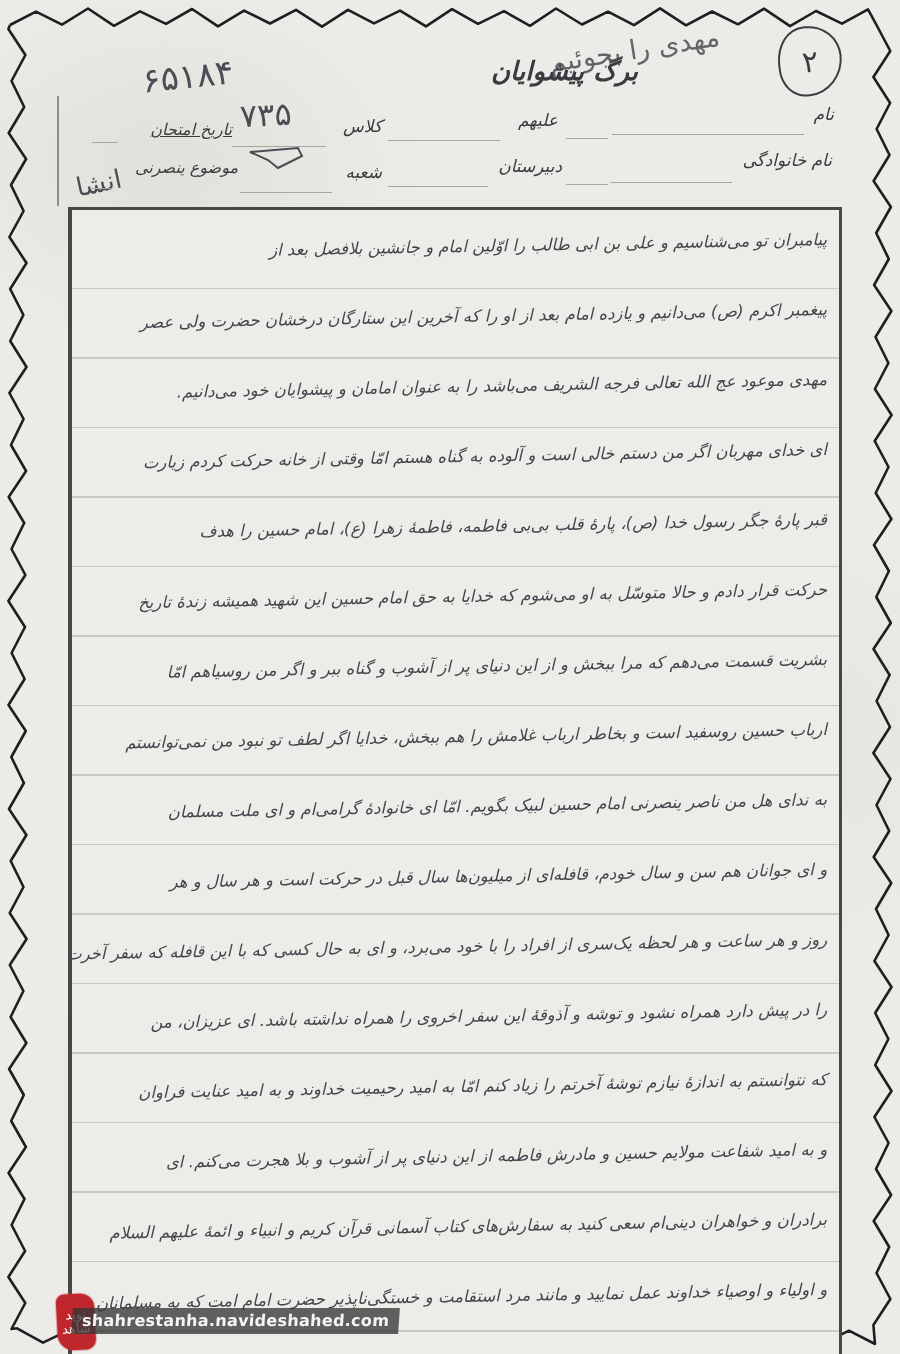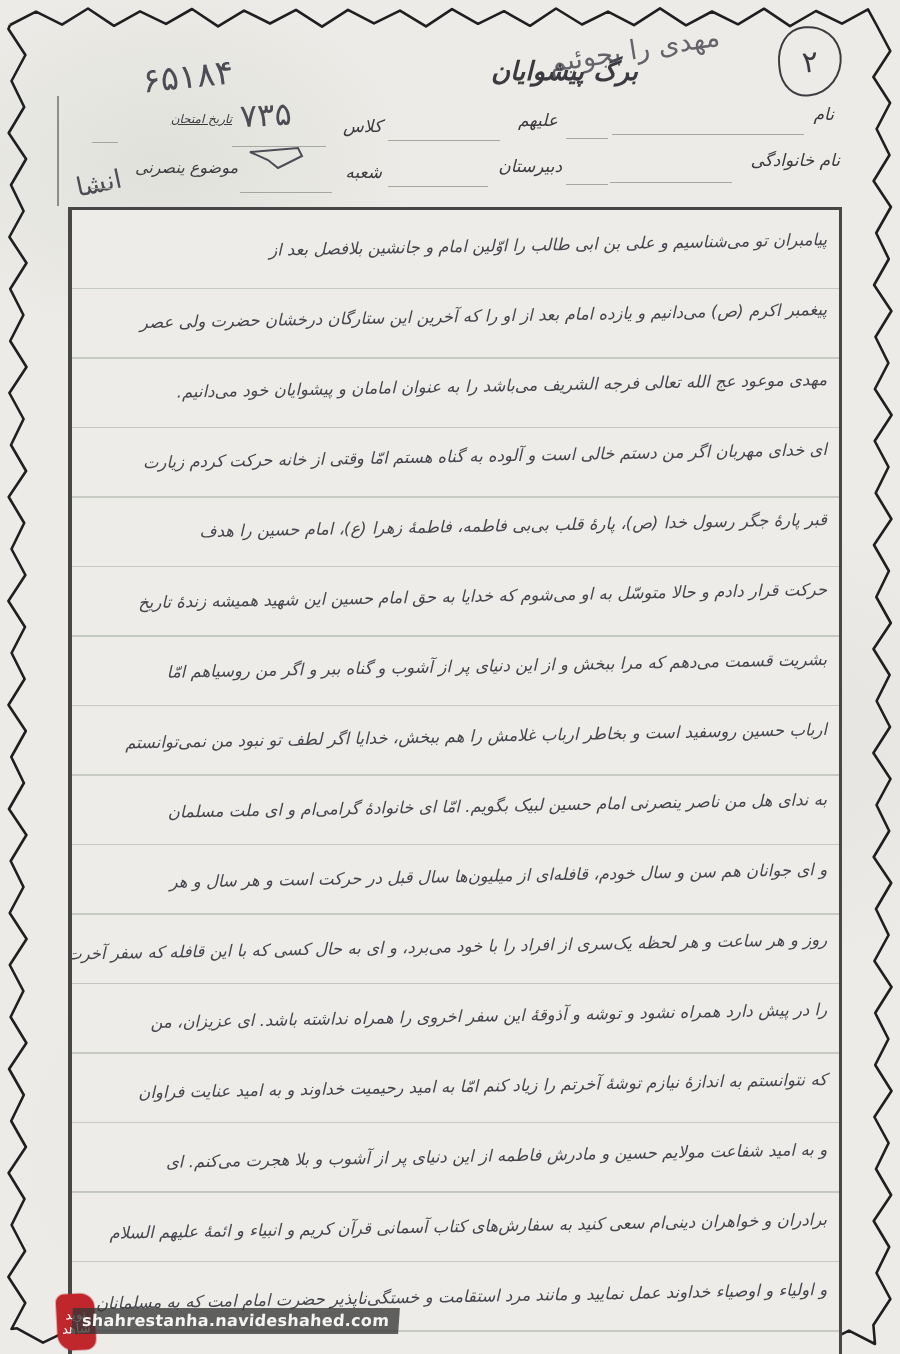--- a/index.html
+++ b/index.html
@@ -73,24 +73,24 @@
   <div class="hdr-label" style="top:104px;right:66px;">نام</div>
   <div class="hline" style="top:134px;left:612px;width:192px;"></div>
 
   <div class="hdr-label" style="top:110px;right:342px;">علیهم</div>
   <div class="hline" style="top:138px;left:566px;width:42px;"></div>
   <div class="hline" style="top:140px;left:388px;width:112px;"></div>
 
   <div class="hdr-label" style="top:116px;right:518px;">کلاس</div>
   <div class="hline" style="top:146px;left:232px;width:94px;"></div>
 
-  <div class="hdr-label" style="top:112px;right:668px;font-size:12px;text-decoration:underline;">تاریخ امتحان</div>
+  <div class="hdr-label" style="top:120px;right:668px;font-size:16px;text-decoration:underline;">تاریخ امتحان</div>
   <div class="hline" style="top:142px;left:92px;width:26px;"></div>
 
-  <div class="hdr-label" style="top:150px;right:60px;">نام خانوادگی</div>
+  <div class="hdr-label" style="top:150px;right:68px;">نام خانوادگی</div>
   <div class="hline" style="top:182px;left:610px;width:122px;"></div>
 
   <div class="hdr-label" style="top:156px;right:338px;">دبیرستان</div>
   <div class="hline" style="top:184px;left:566px;width:42px;"></div>
   <div class="hline" style="top:186px;left:388px;width:100px;"></div>
 
   <div class="hdr-label" style="top:162px;right:518px;">شعبه</div>
   <div class="hline" style="top:192px;left:240px;width:92px;"></div>
 
   <div class="hdr-label" style="top:158px;right:662px;font-size:16px;">موضوع ینصرنی</div>

